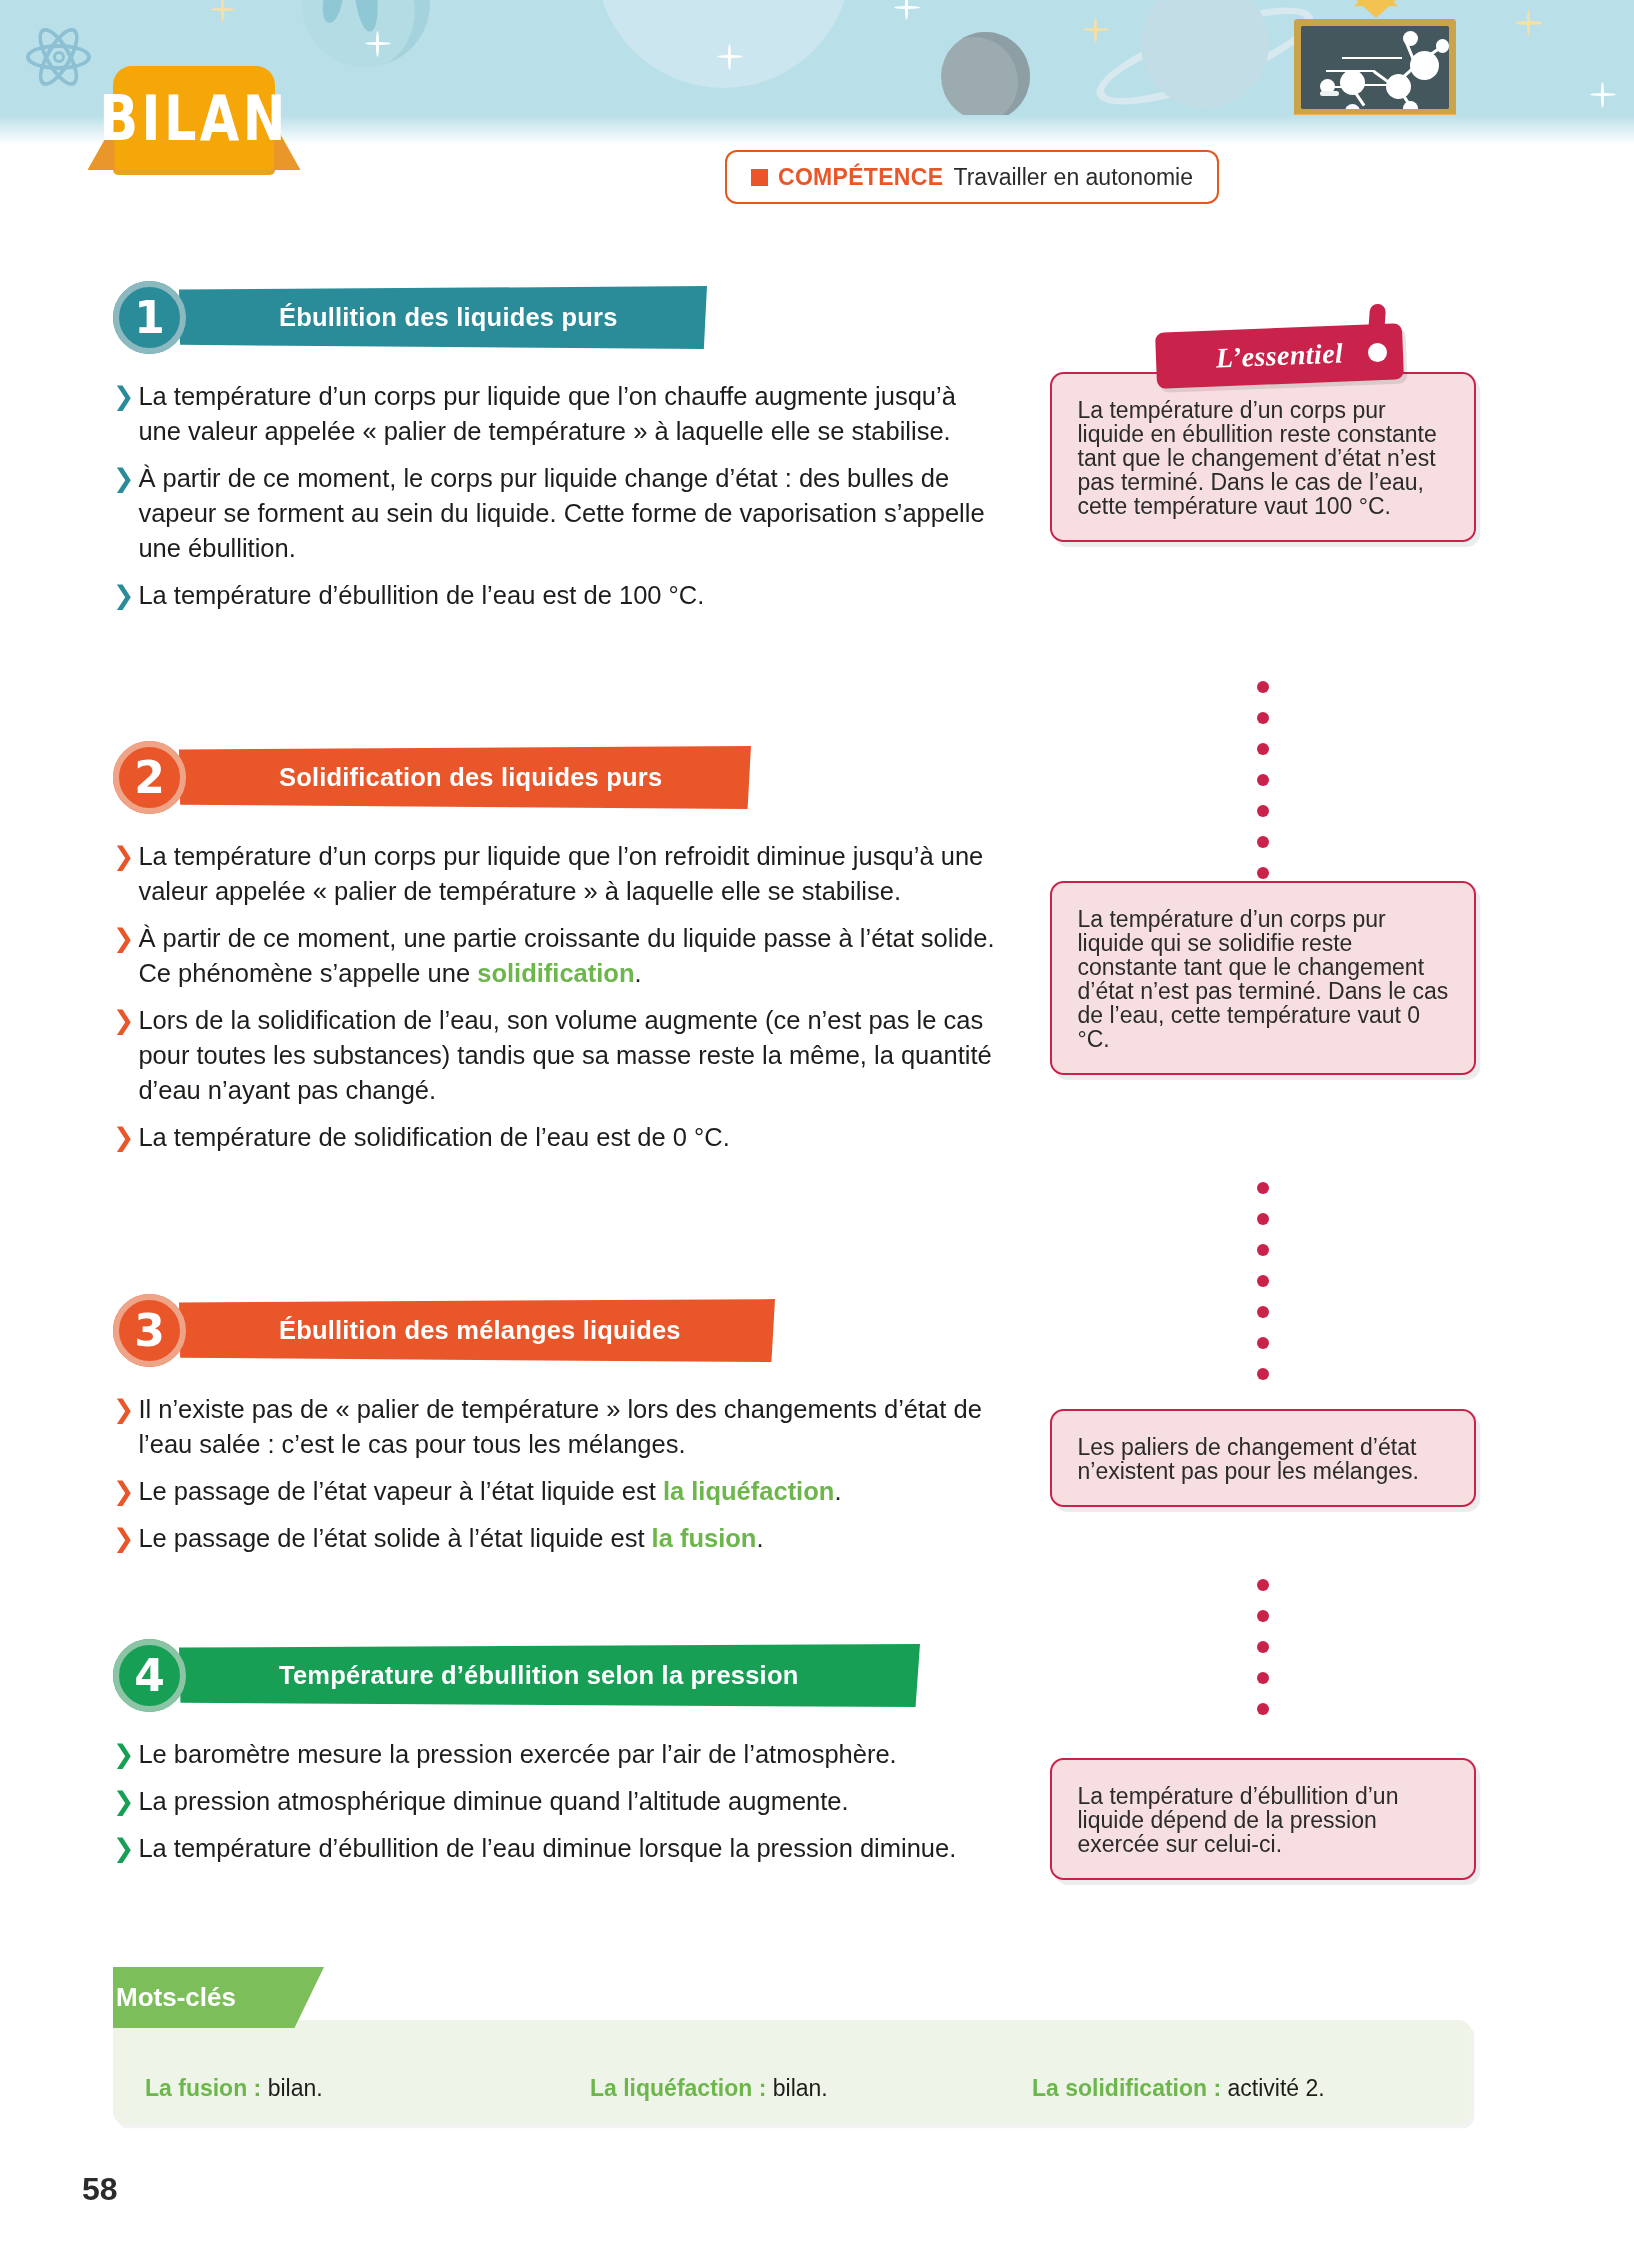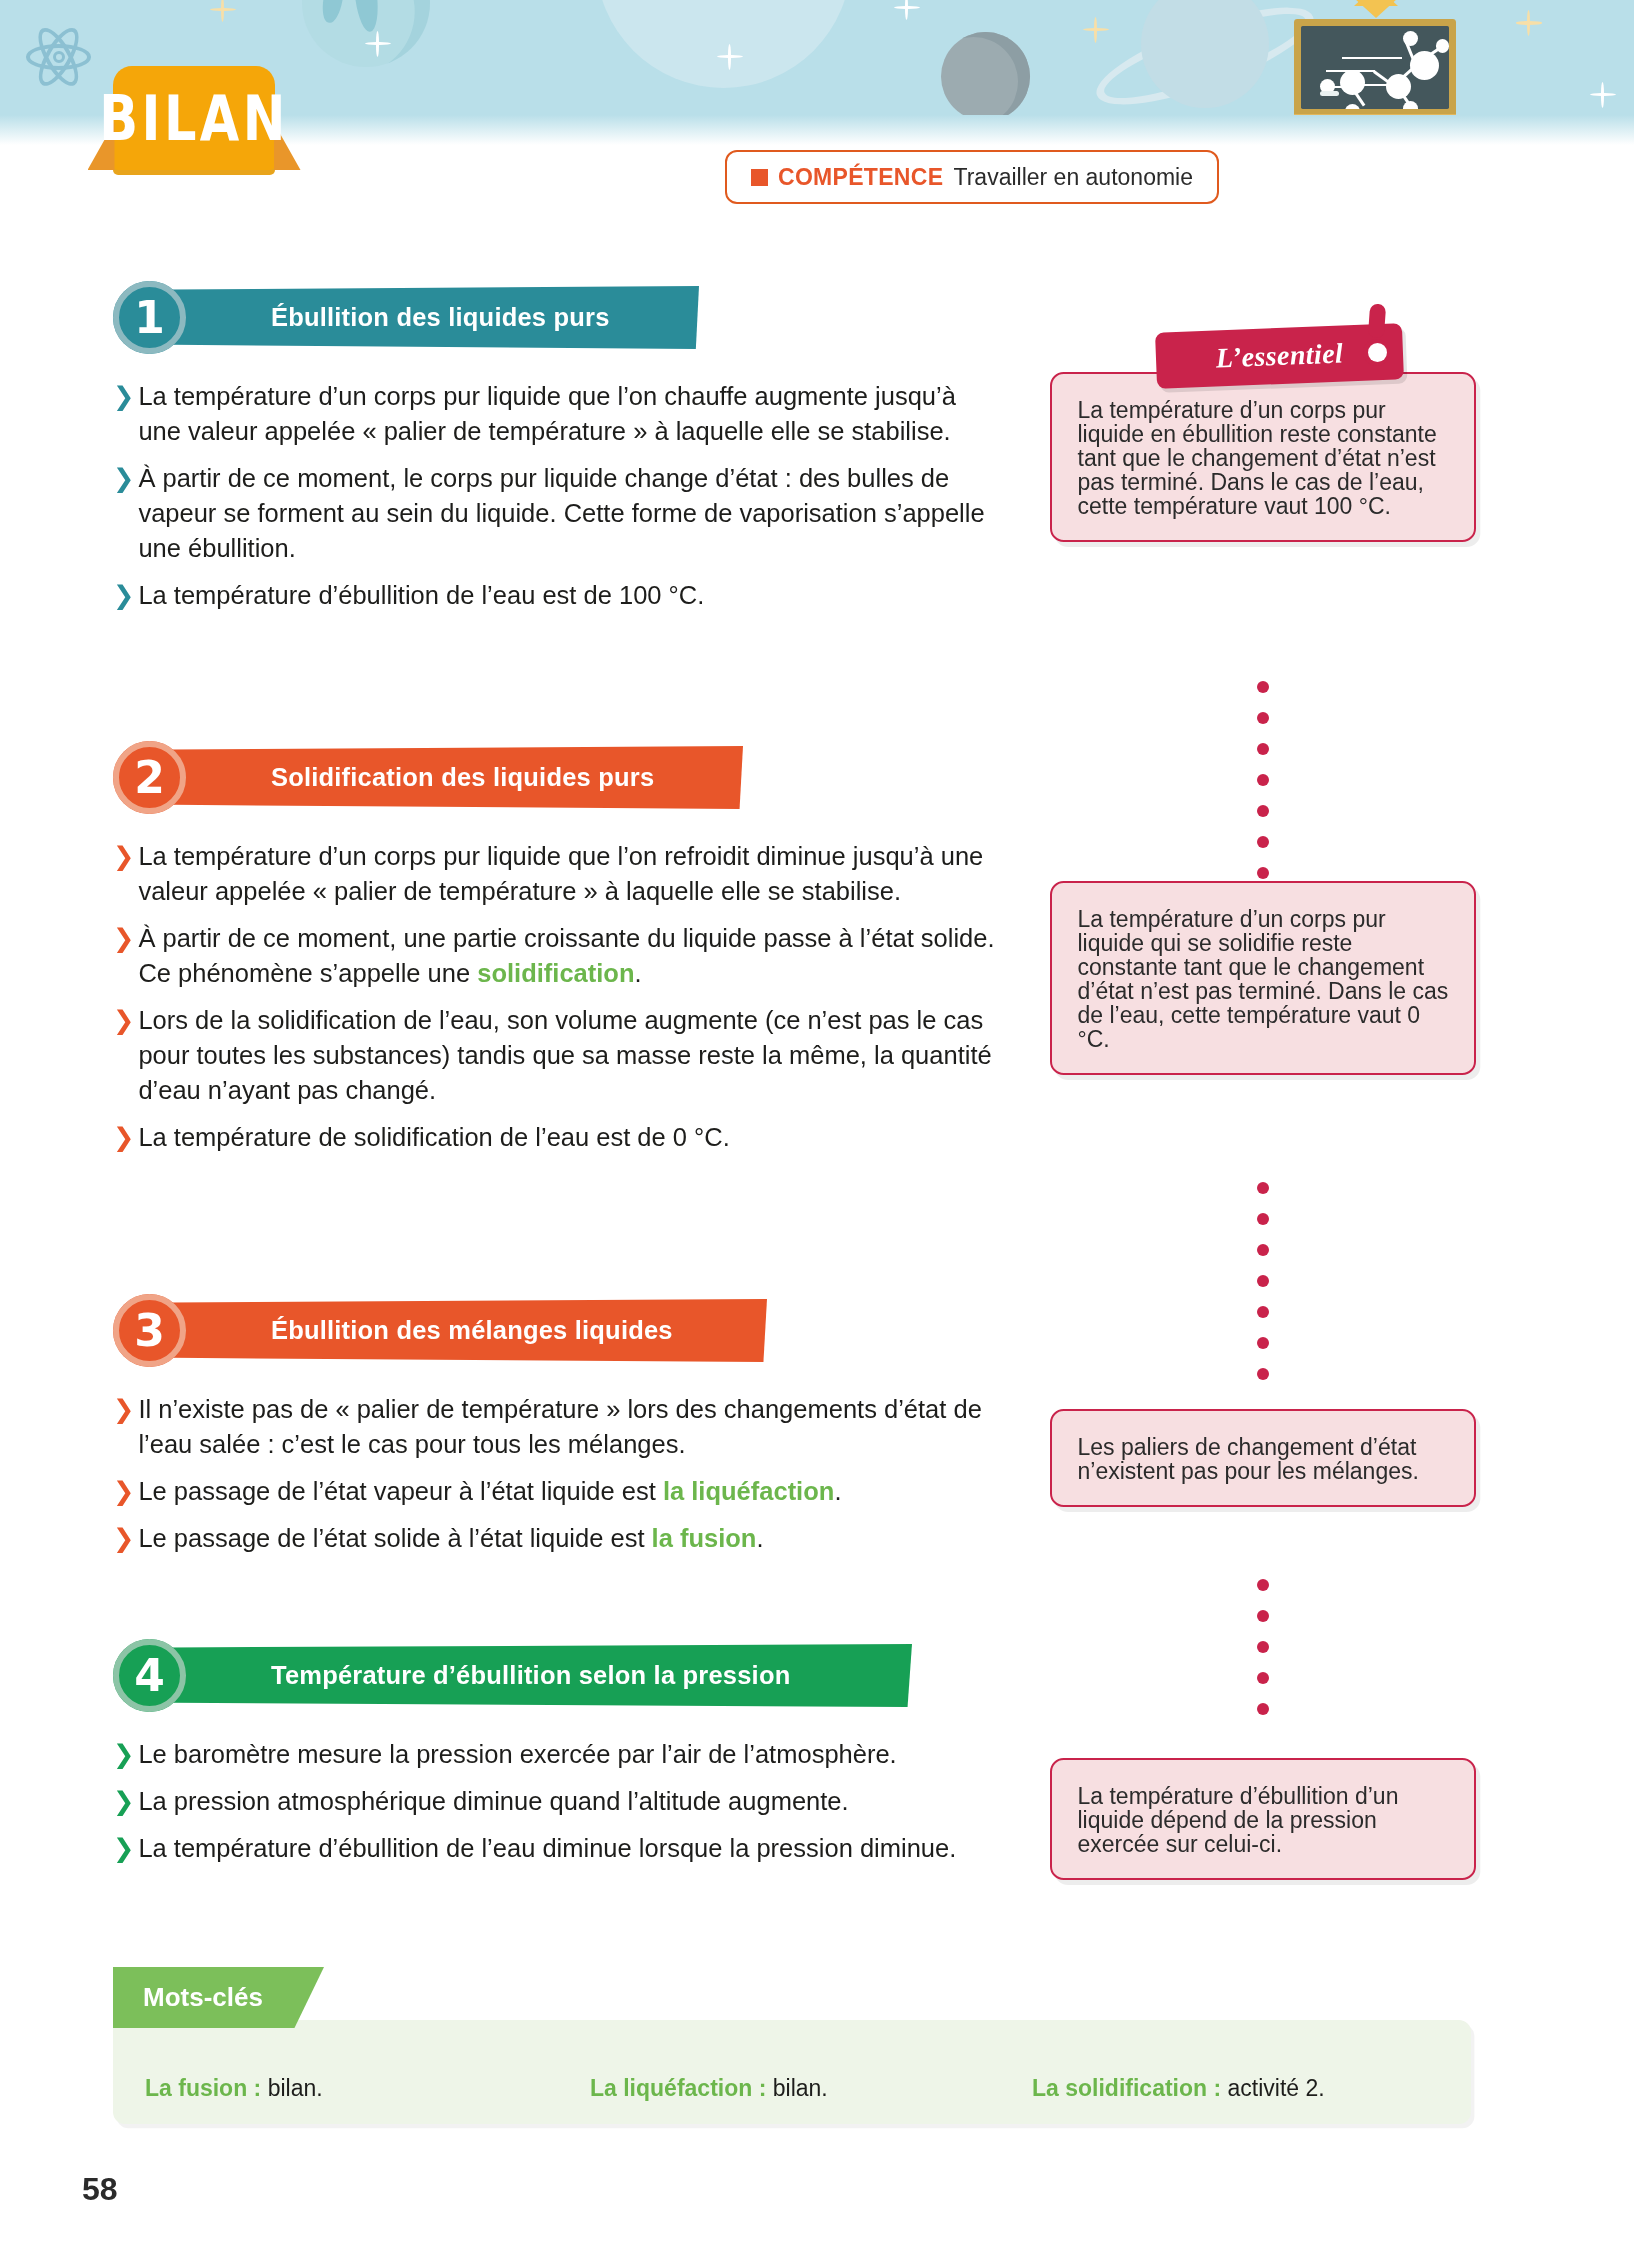--- a/index.html
+++ b/index.html
@@ -99,21 +99,21 @@
     border:2.6px solid #e05a1e; border-radius:12px; background:#fff;
     display:flex; align-items:center; gap:10.2px; padding:0 24px;
     z-index:6;
   }
   .competence .sq{ width:17px; height:17px; background:#e8562a; }
   .competence .lbl{ color:#e8562a; font-weight:700; font-size:23px; letter-spacing:0.3px;}
   .competence .val{ color:#2b2b2b; font-size:23px; }
 
   .sec-head{ position:absolute; height:73px; }
   .sec-bar{
-    position:absolute; left:58px; top:5.1px; height:63px;
+    position:absolute; left:66px; top:5.1px; height:63px;
     clip-path: polygon(0 3.4px, 100% 0, 99.4% 100%, 0.2% calc(100% - 4.3px));
     display:flex; align-items:center;
   }
   .sec-bar .title{
     color:#fff; font-weight:700; font-size:25.5px; margin-left:100px;
     white-space:nowrap; letter-spacing:0.2px;
   }
   .sec-num{
     position:absolute; left:0; top:0; width:73px; height:73px;
     border-radius:50%; display:flex; align-items:center; justify-content:center;
@@ -172,21 +172,21 @@
   .dots i{ display:block; width:12px; height:12px; background:#c9234b;
     border-radius:50%; margin-bottom:19px; }
 
   
   .motscles-wrap{ position:absolute; left:113px; top:1967px; width:1358px; }
   .mc-tab{
     position:absolute; left:0; top:0; width:211px; height:61px;
     background:#7cbf5a; clip-path:polygon(0 0, 100% 0, 86% 100%, 0 100%);
     display:flex; align-items:center;
   }
-  .mc-tab span{ color:#fff; font-size:26px; font-weight:700; margin-left:30px;}
+  .mc-tab span{ color:#fff; font-size:26px; font-weight:700; margin-left:3px;}
   .mc-tab::after{ content:""; position:absolute; left:0; top:61px; width:20.4px; height:12px;
     background:#6aac4a; clip-path:polygon(0 0,100% 0,0 100%);}
   .mc-body{
     position:absolute; left:0; top:53px; width:1358px; height:104px;
     background:#eef5e8; border-radius:0 12px 12px 12px;
     box-shadow:3.4px 4.3px 0 rgba(0,0,0,.05);
     display:flex; align-items:flex-end; padding:16px 0 22px 0;
   }
   .mc-item{ font-size:23px; color:#1d1d1b; }
   .mc-item b{ color:#6cb64c; font-weight:700; }

